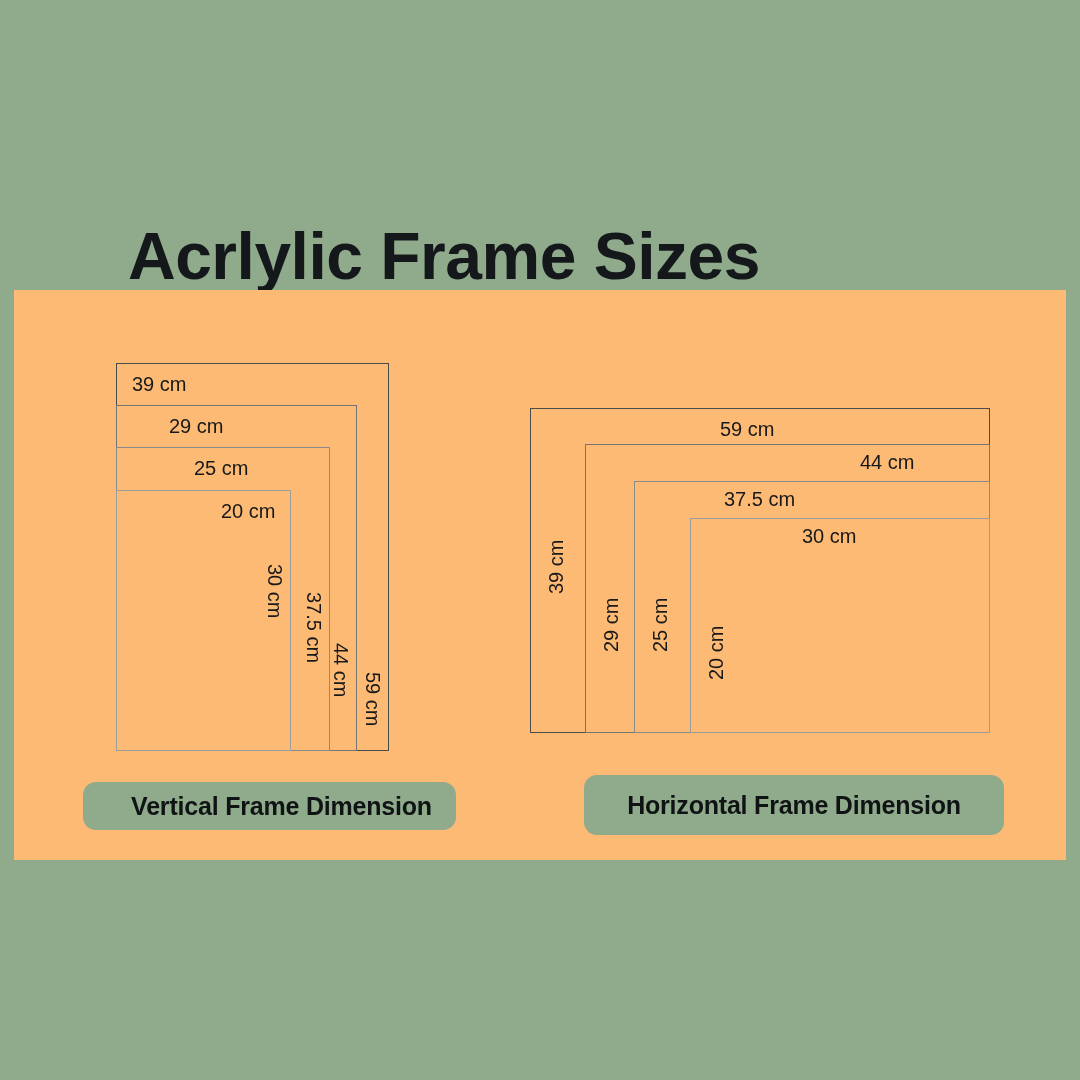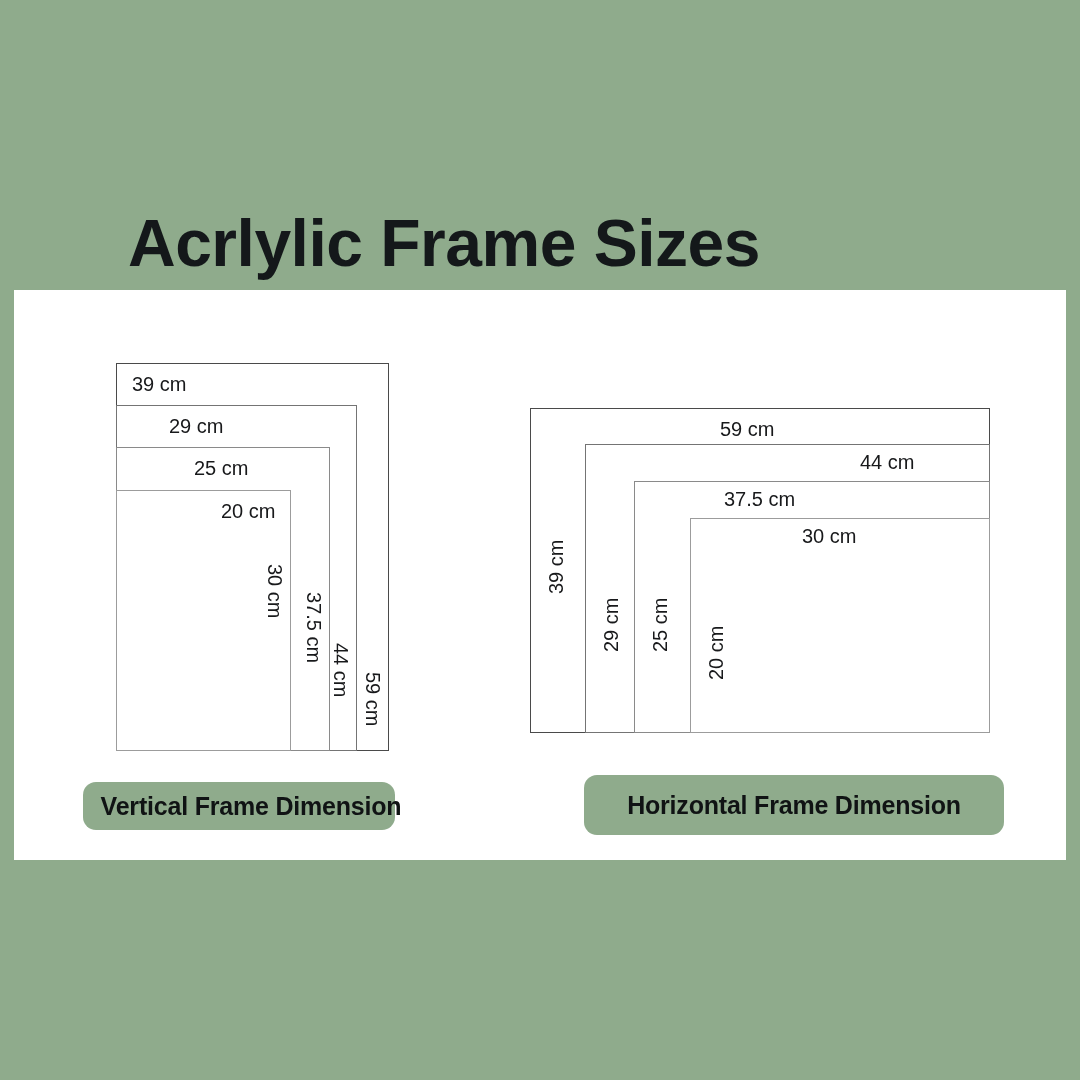--- a/index.html
+++ b/index.html
@@ -19,39 +19,39 @@
     position: absolute;
     inset: 0;
     width: 1080px;
     height: 1080px;
   }
 
   
   #poster-title {
     position: absolute;
     left: 0;
-    top: 207px;
+    top: 220px;
     width: 888px;
     text-align: center;
     font-size: 66px;
     font-weight: 700;
     letter-spacing: -0.5px;
     color: #14181a;
     line-height: 1.1;
     white-space: nowrap;
   }
 
   
   #content-card {
     position: absolute;
     left: 14px;
     top: 290px;
     width: 1052px;
     height: 570px;
-    background: #ffffff;
+    background: #fdba74;
   }
 
   
   .panel {
     position: absolute;
   }
   #vertical-panel  { left: 56px;  top: 0px; width: 440px; height: 570px; }
   #horizontal-panel{ left: 500px; top: 0px; width: 552px; height: 570px; }
 
   .diagram {
@@ -100,21 +100,21 @@
     color: #101314;
     font-size: 25px;
     font-weight: 700;
     display: flex;
     align-items: center;
     justify-content: center;
     letter-spacing: -0.2px;
     white-space: nowrap;
     box-sizing: border-box;
   }
-  #vertical-caption   { left: 13px;  top: 492px; width: 312px; height: 48px; padding-left: 24px; }
+  #vertical-caption   { left: 13px;  top: 492px; width: 373px; height: 48px; padding-left: 24px; }
   #horizontal-caption { left: 70px;  top: 485px; width: 420px; height: 60px; }
 </style>
 </head>
 <body>
 
 <div id="poster">
 
   <div id="poster-title">Acrlylic Frame Sizes</div>
 
   <div id="content-card">

